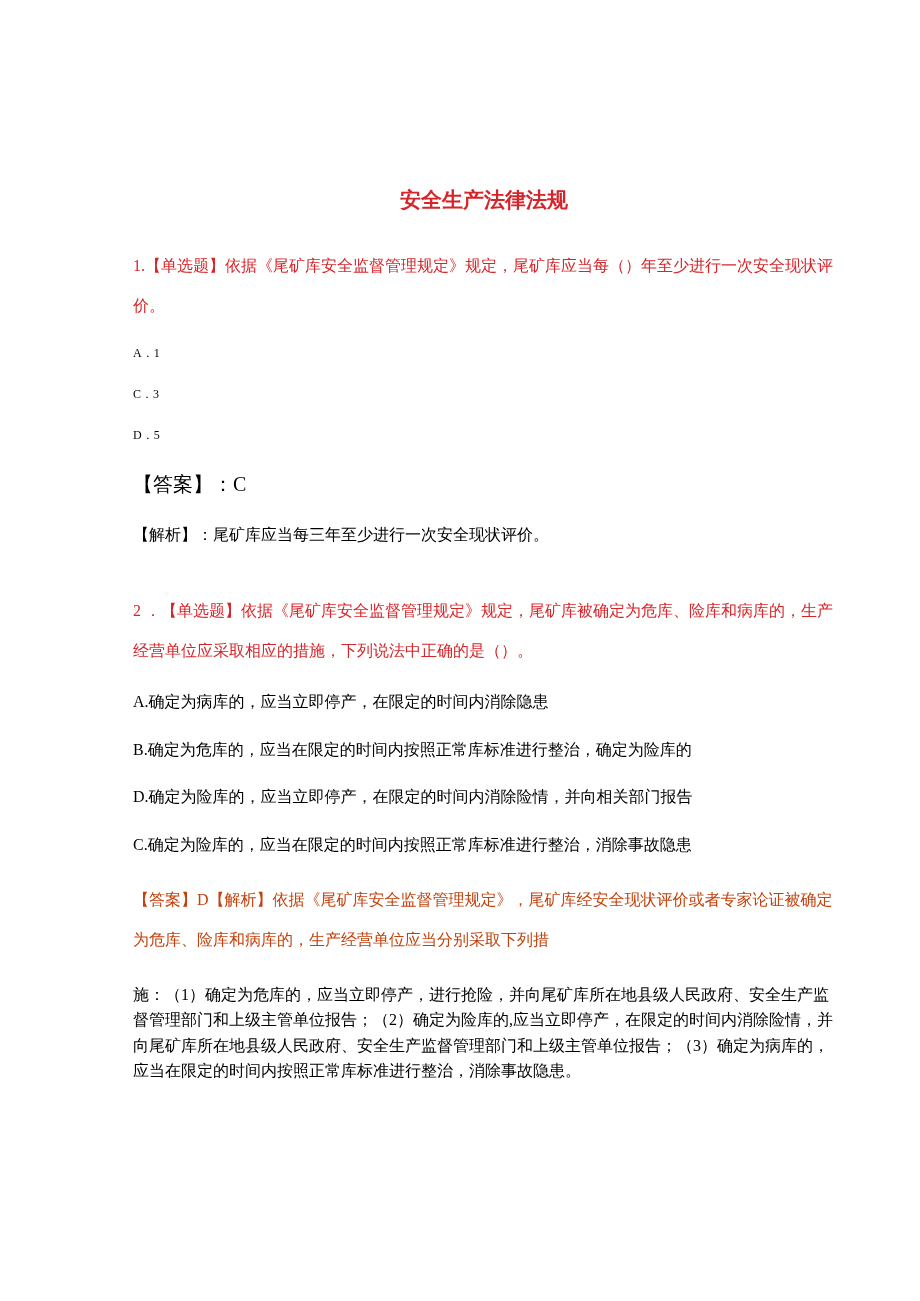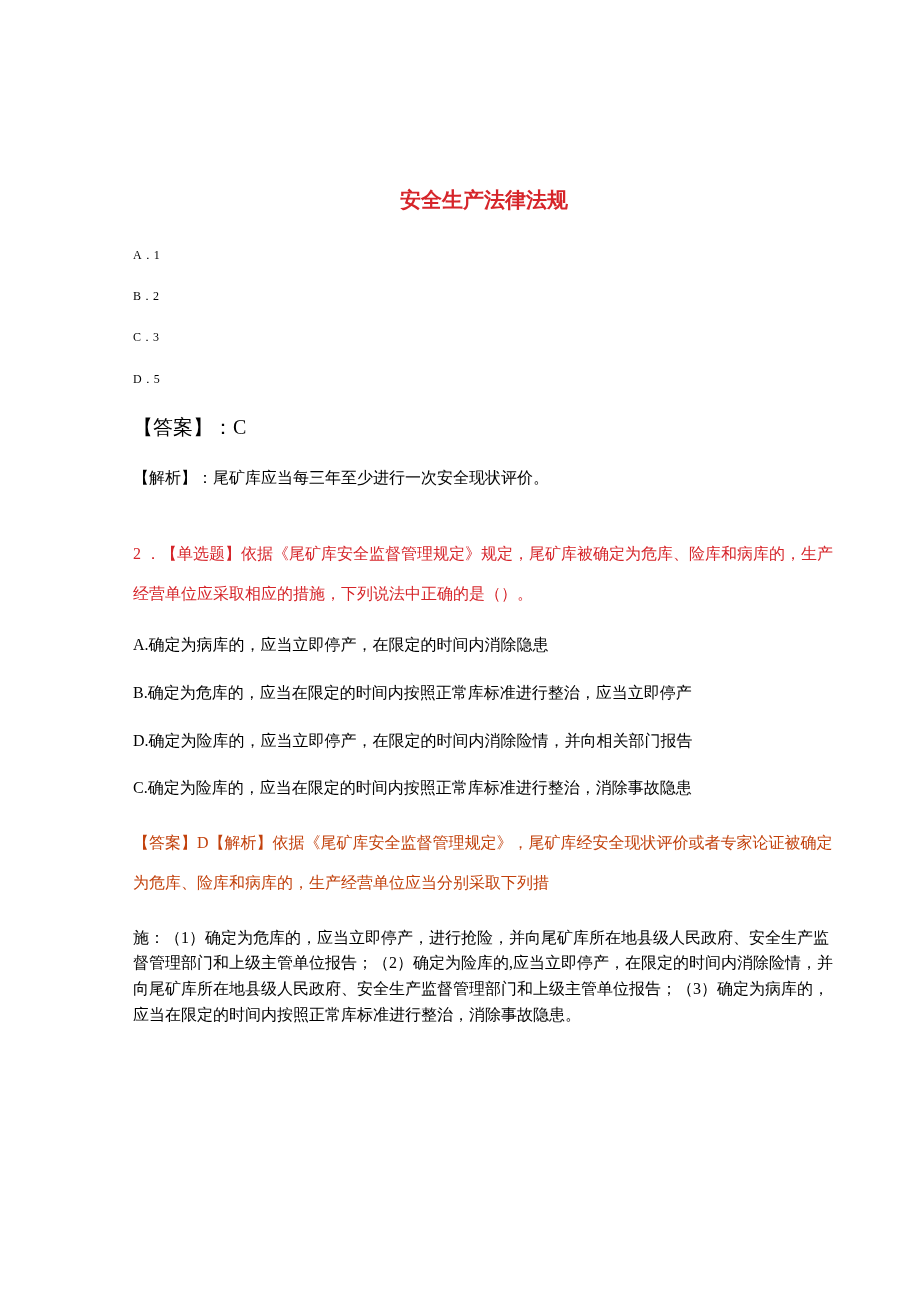--- a/index.html
+++ b/index.html
@@ -68,29 +68,29 @@
     font-size: 16px;
     line-height: 1.6;
   }
 </style>
 </head>
 <body>
 
 <div class="page-title">安全生产法律法规</div>
 
 <div class="question-block">
+  <div class="question-text">1.【单选题】依据《尾矿库安全监督管理规定》规定，尾矿库应当每（）年至少进行一次安全现状评价。</div>
   <div class="option-line">A．1</div>
-  <div class="option-line">B．2</div>
   <div class="option-line">C．3</div>
   <div class="option-line">D．5</div>
   <div class="answer-line-1">【答案】：C</div>
   <div class="explain-line-1">【解析】：尾矿库应当每三年至少进行一次安全现状评价。</div>
 </div>
 
 <div class="question-block">
   <div class="question-text">2 ．【单选题】依据《尾矿库安全监督管理规定》规定，尾矿库被确定为危库、险库和病库的，生产经营单位应采取相应的措施，下列说法中正确的是（）。</div>
   <div class="q2-option">A.确定为病库的，应当立即停产，在限定的时间内消除隐患</div>
-  <div class="q2-option">B.确定为危库的，应当在限定的时间内按照正常库标准进行整治，应当立即停产</div>
+  <div class="q2-option">B.确定为危库的，应当在限定的时间内按照正常库标准进行整治，确定为险库的</div>
   <div class="q2-option">D.确定为险库的，应当立即停产，在限定的时间内消除险情，并向相关部门报告</div>
   <div class="q2-option">C.确定为险库的，应当在限定的时间内按照正常库标准进行整治，消除事故隐患</div>
   <div class="q2-answer">【答案】D【解析】依据《尾矿库安全监督管理规定》，尾矿库经安全现状评价或者专家论证被确定为危库、险库和病库的，生产经营单位应当分别采取下列措</div>
   <div class="q2-final">施：（1）确定为危库的，应当立即停产，进行抢险，并向尾矿库所在地县级人民政府、安全生产监督管理部门和上级主管单位报告；（2）确定为险库的,应当立即停产，在限定的时间内消除险情，并向尾矿库所在地县级人民政府、安全生产监督管理部门和上级主管单位报告；（3）确定为病库的，应当在限定的时间内按照正常库标准进行整治，消除事故隐患。</div>
 </div>
 
 </body></html>

